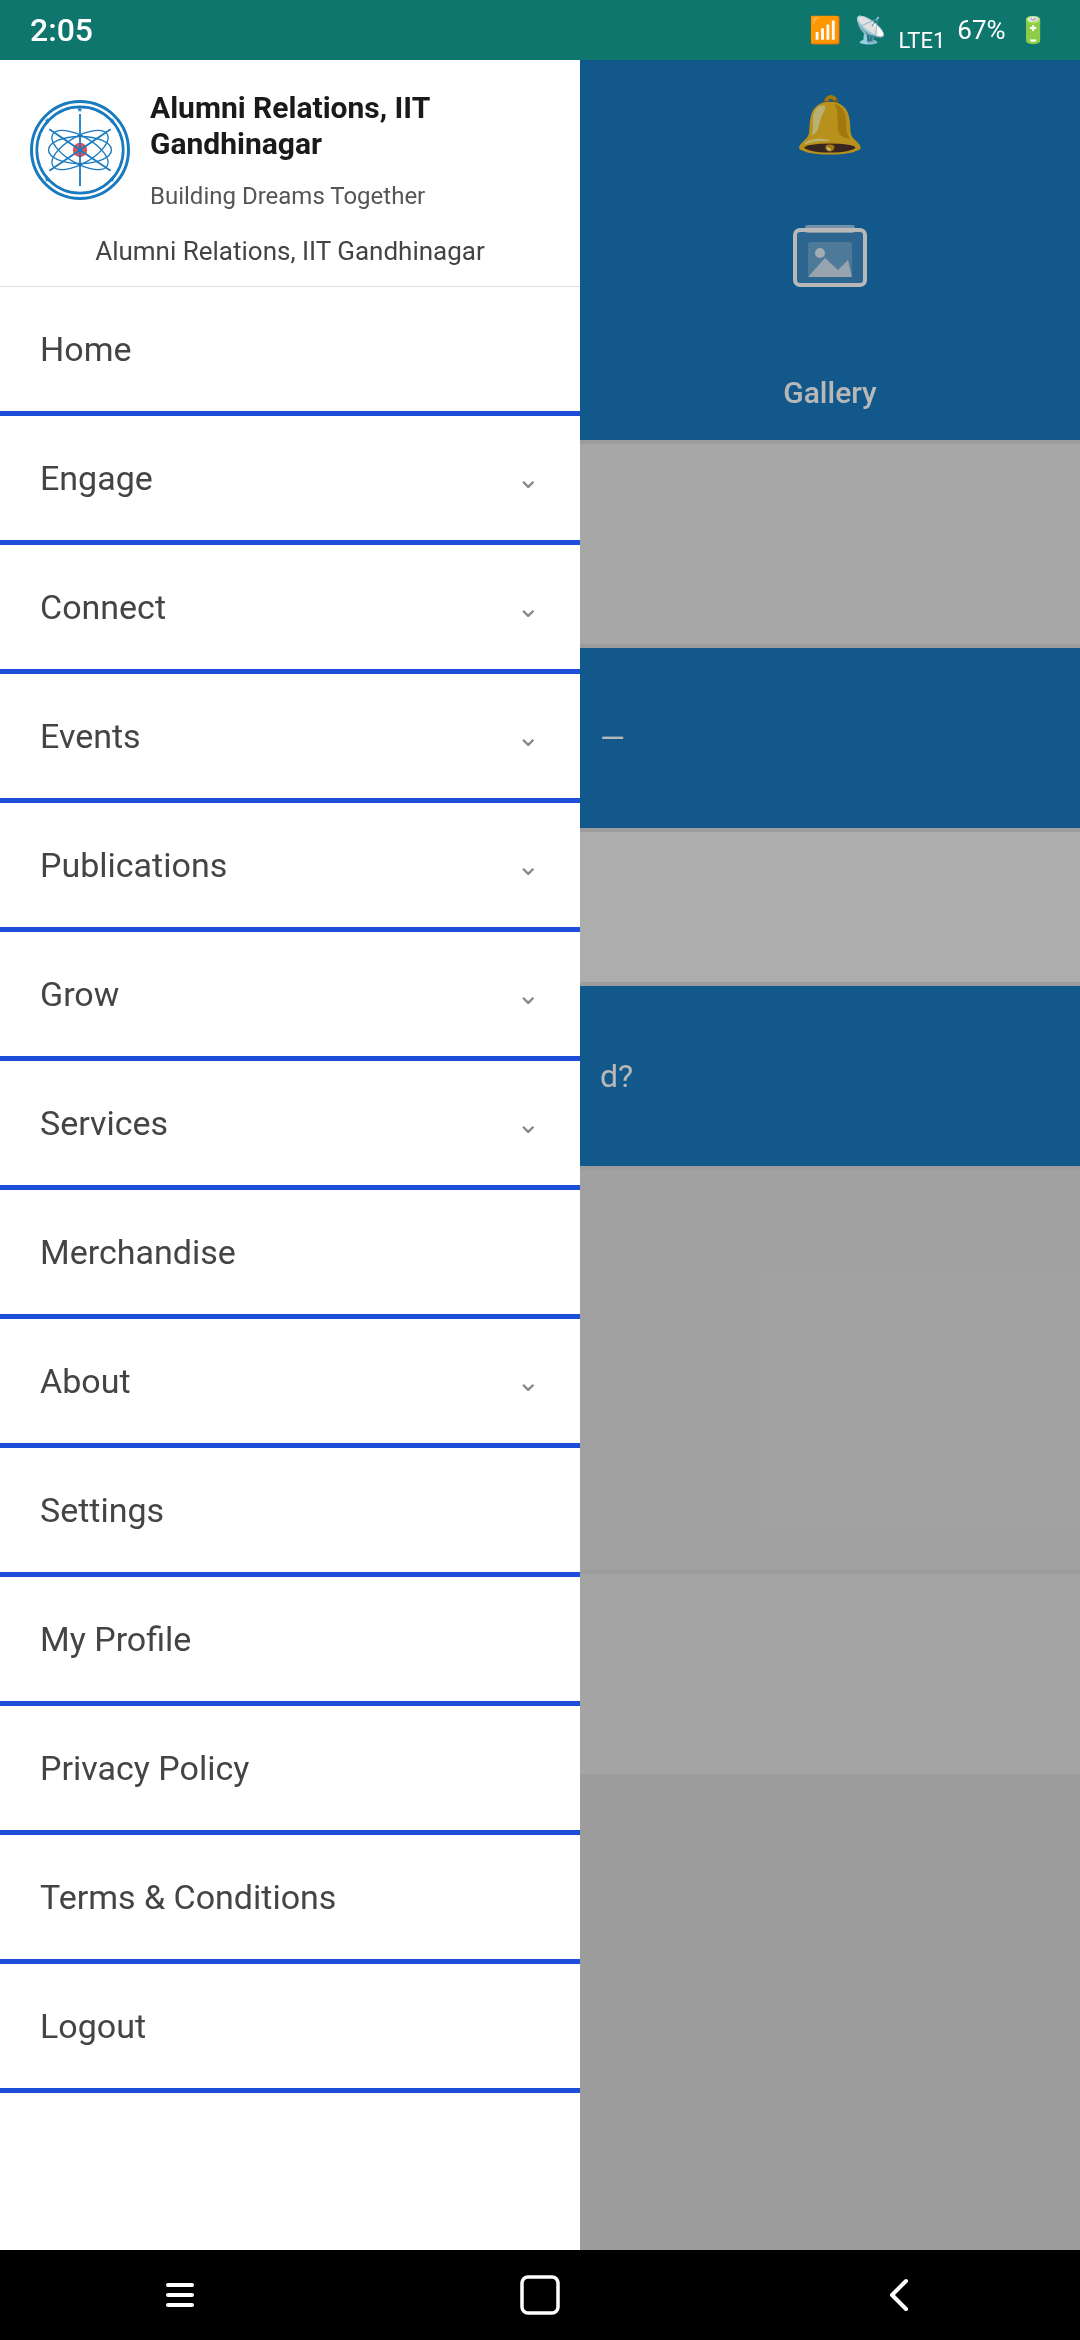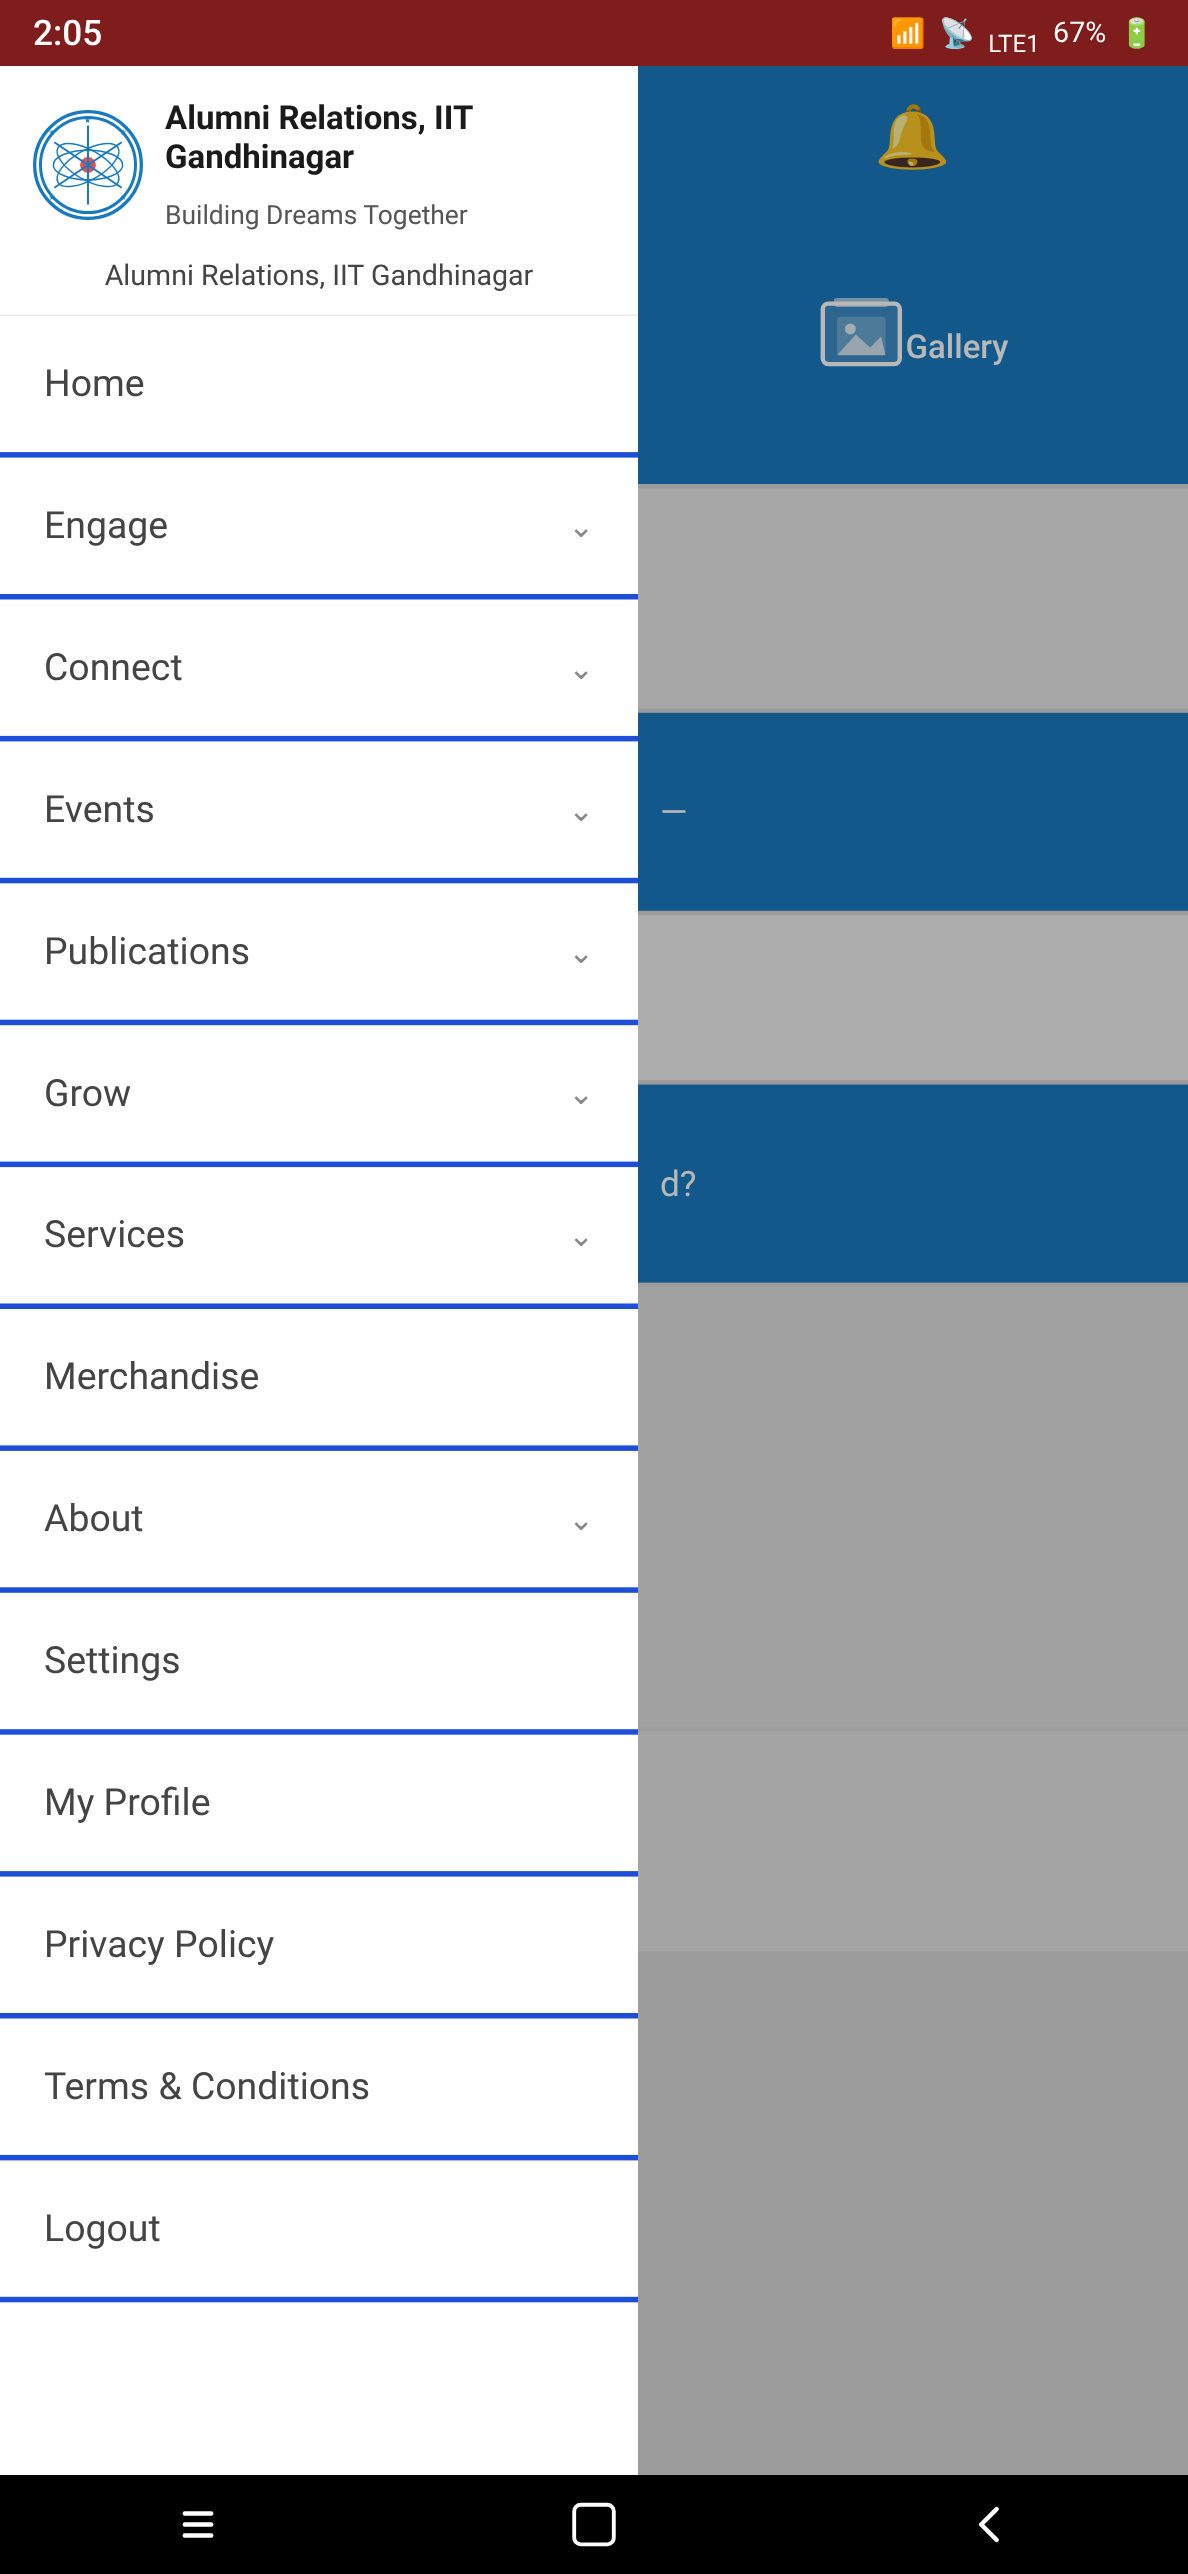--- a/index.html
+++ b/index.html
@@ -15,21 +15,21 @@
       font-family: 'Roboto', Arial, sans-serif;
       background: #e0e0e0;
       overflow: hidden;
       position: relative;
     }
 
     
     .status-bar {
       width: 100%;
       height: 60px;
-      background: #7f1d1d;
+      background: #0f766e;
       display: flex;
       align-items: center;
       justify-content: space-between;
       padding: 4px 30px;
       position: relative;
       z-index: 100;
     }
 
     .status-time {
       color: #fff;
@@ -163,23 +163,23 @@
       font-size: 56px;
       color: #fff;
     }
 
     
     .gallery-card {
       background: #1a7abf;
       margin: 0;
       padding: 30px 4px;
       display: flex;
-      flex-direction: row;
-      align-items: center;
-      justify-content: center;
+      flex-direction: column;
+      align-items: center;
+      justify-content: space-between;
       height: 250px;
     }
 
     .gallery-icon {
       font-size: 72px;
       color: #fff;
       margin-bottom: 10px;
     }
 
     .gallery-label {

